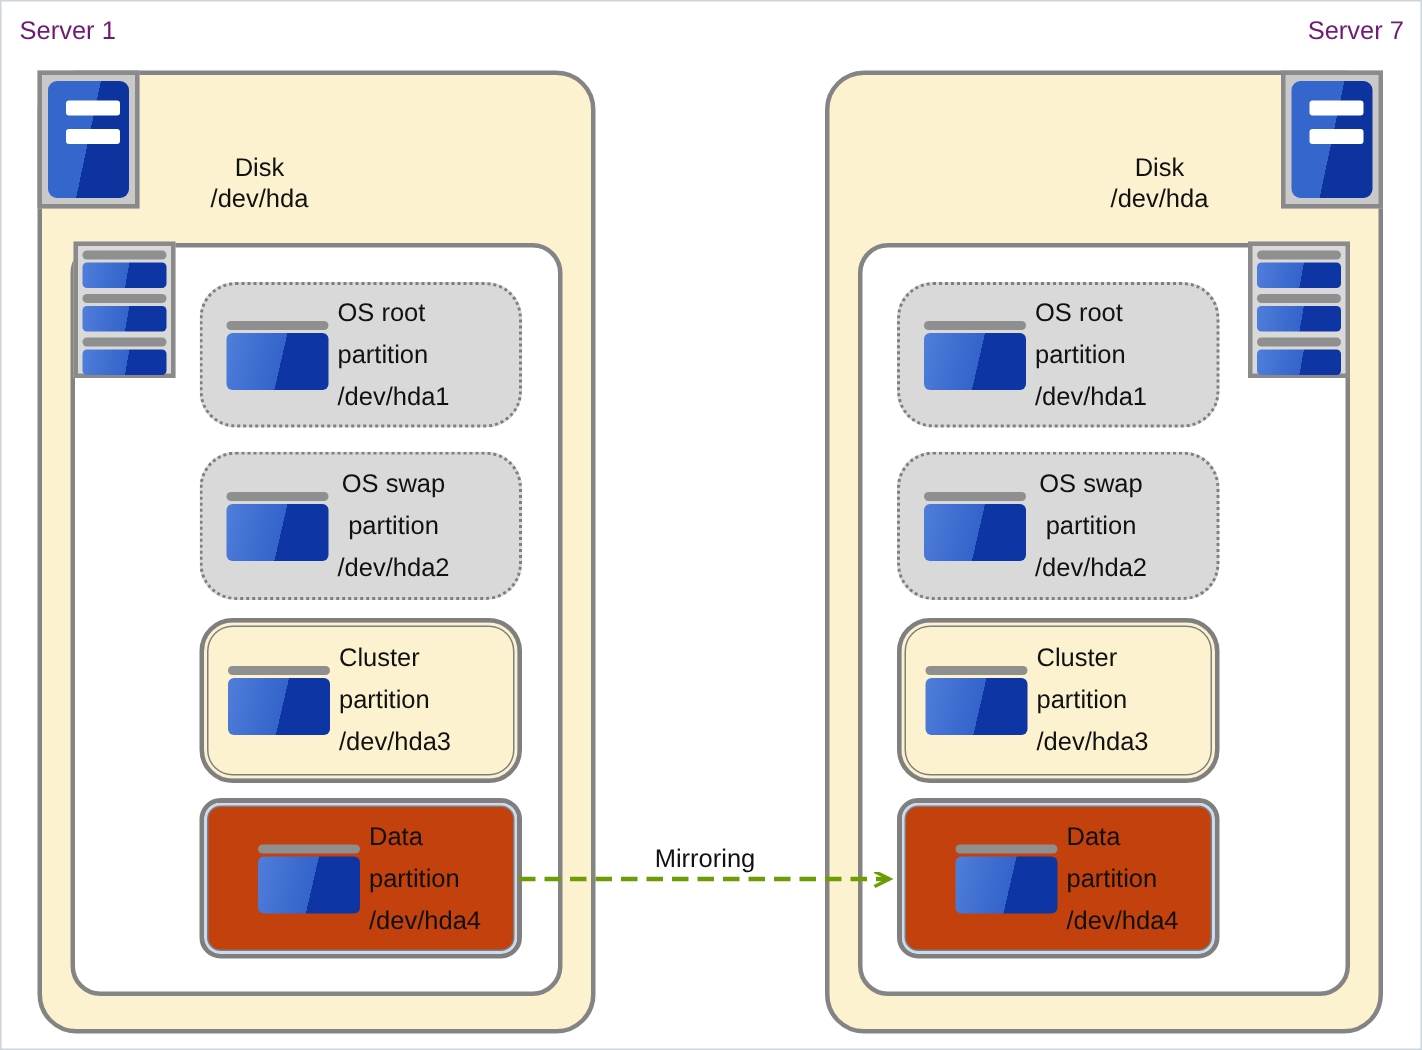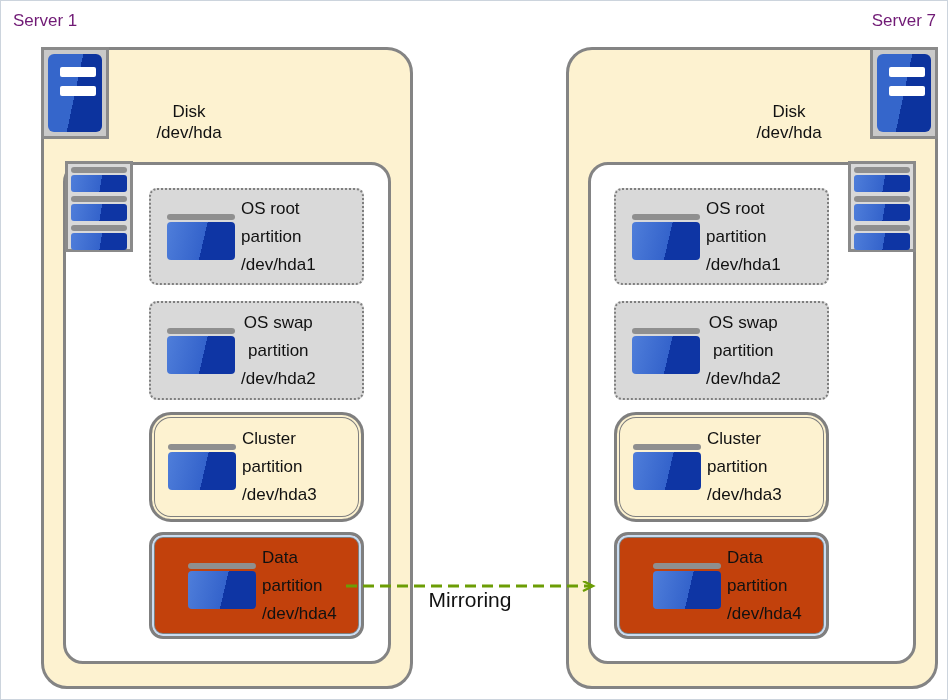--- a/index.html
+++ b/index.html
@@ -6,21 +6,21 @@
   body{
     width:948px;height:700px;position:relative;background:#ffffff;
     font-family:"Liberation Sans", sans-serif;color:#111;overflow:hidden;
   }
   .frame{position:absolute;inset:0;border:1px solid #ccd4dd;pointer-events:none;z-index:50;}
 
   .server-title{position:absolute;top:11px;font-size:17px;color:#701a75;z-index:5;}
   .t1{left:13px;}
   .t2{right:12px;text-align:right;}
 
-  .server{position:absolute;top:47px;width:372px;height:642px;margin-left:16px;}
+  .server{position:absolute;top:47px;width:372px;height:642px;}
   .s1{left:25px;}
   .s2{left:550px;}
 
   .server-box{
     position:absolute;inset:0;background:#FDF2D0;border:3px solid #848484;
     border-radius:26px;box-sizing:border-box;
   }
 
   
   .server-icon{
@@ -70,21 +70,21 @@
     position:absolute;width:215px;box-sizing:border-box;z-index:2;
     display:flex;align-items:center;padding-left:16px;
   }
   .s1 .part{left:108px;}
   .s2 .part{left:48px;}
   .p1{top:141px;height:97px;}
   .p2{top:254px;height:99px;text-align:center;}
   .p3{top:365px;height:110px;}
   .p4{top:485px;height:107px;}
   .part.os{
-    background:#d9d9d9;border:2px dotted #7f7f7f;border-radius:8px;
+    background:#d9d9d9;border:2px dotted #7f7f7f;border-radius:24px;
   }
   .part.cluster{
     background:#FDF2D0;border:3px solid #7f7f7f;border-radius:22px;
     box-shadow:inset 0 0 0 2px #FDF2D0, inset 0 0 0 3px #7f7f7f;
   }
   .part.data{
     background:#c2410c;border:3px solid #7f7f7f;border-radius:14px;
     box-shadow:inset 0 0 0 2px #C9DCF1, inset 0 0 0 3px #7f7f7f;
     padding-left:36px;
   }
@@ -92,22 +92,22 @@
   .part-icon-bar{width:68px;height:6px;border-radius:3px;background:#8f8f8f;margin-bottom:2px;}
   .part-icon-blue{
     width:68px;height:38px;border-radius:4px;
     background:linear-gradient(103deg,#4f7eda 0%,#3463cb 53%,#0e35a4 53%);
   }
   .part-text{margin-left:6px;font-size:17px;line-height:28px;}
   .part-text span{display:block;white-space:nowrap;}
 
   .mirror-arrow{position:absolute;left:344px;top:569px;z-index:10;}
   .mirror-label{
-    position:absolute;left:390px;top:588px;width:160px;text-align:center;
-    font-size:21px;z-index:10;
+    position:absolute;left:390px;top:563px;width:160px;text-align:center;
+    font-size:17px;z-index:10;
   }
 </style>
 </head>
 <body>
 
 <div class="frame"></div>
 
 <div class="server-title t1">Server 1</div>
 <div class="server-title t2">Server 7</div>
 

